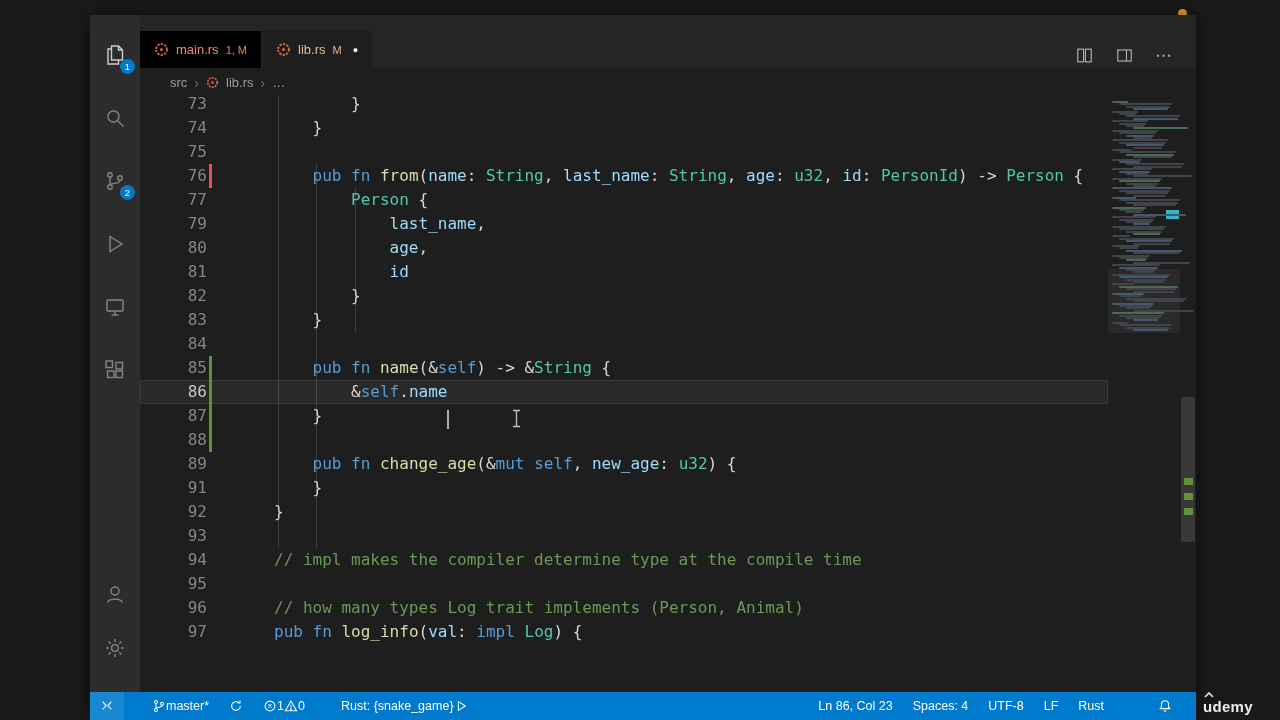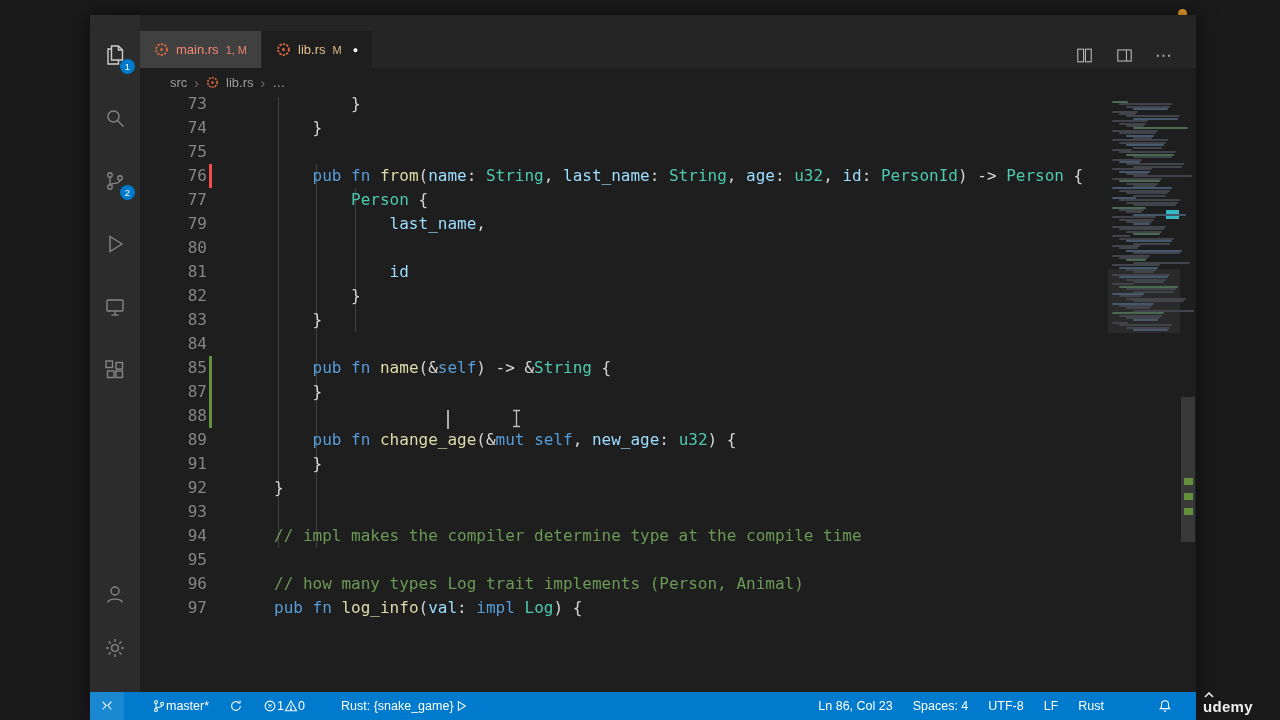--- a/index.html
+++ b/index.html
@@ -15,21 +15,21 @@
   .ab-item svg{width:24px;height:24px;stroke:#858585;fill:none;stroke-width:1.4;}
   .ab-item.bright svg{stroke:#cccccc;}
   .badge{position:absolute;right:4px;bottom:1px;min-width:15px;height:15px;border-radius:9px;background:#007acc;
     color:#fff;font-size:9.5px;display:flex;align-items:center;justify-content:center;padding:0 2px;box-sizing:border-box;}
   .ab-bottom{margin-top:auto;padding-bottom:10px;display:flex;flex-direction:column;align-items:center;}
   .ab-bottom .ab-item{margin-bottom:14px;}
   
   .main{flex:1;display:flex;flex-direction:column;min-width:0;position:relative;}
   .tabstrip{height:53px;background:#252526;display:flex;align-items:flex-end;position:relative;}
   .tab{height:37px;display:flex;align-items:center;gap:7px;padding:0 14px;font-size:13px;cursor:pointer;}
-  .tab.inactive{background:#404040;border-right:1px solid #252526;}
+  .tab.inactive{background:#000000;border-right:1px solid #252526;text-decoration:underline;}
   .tab.active{background:#1e1e1e;}
   .tab-label,.tab-deco{color:var(--tabfg,#ccc);}
   .tab-deco{font-size:11px;opacity:.95;}
   .tab-dot{color:#ffffff;font-size:9px;margin-left:4px;}
   .editor-actions{position:absolute;right:0;top:0;height:53px;display:flex;align-items:center;gap:21px;padding:14px 24px 0 0;}
   .editor-actions svg{width:19px;height:19px;stroke:#b4b4b4;fill:none;stroke-width:1.4;cursor:pointer;}
   .more-dots{color:#b4b4b4;font-size:17px;line-height:10px;cursor:pointer;}
   .breadcrumb{height:29px;display:flex;align-items:center;gap:7px;padding-left:30px;font-size:13px;color:#9d9d9d;background:#1e1e1e;}
   .breadcrumb .sep{color:#6e6e6e;font-size:14px;}
   .file-icon svg{display:block;}
@@ -198,26 +198,27 @@
               <svg width="11" height="19" viewBox="0 0 11 19">
                   <path d="M2 1.5h7M5.5 1.5v16M2 17.5h7" stroke="#c0c0c0" stroke-width="1.3" fill="none"></path>
                 </svg>
             </div>
           <div class="row"><span class="ln">73</span><span class="codeline"><span class="tk-p">        }</span></span></div>
               <div class="row"><span class="ln">74</span><span class="codeline"><span class="tk-p">    }</span></span></div>
               <div class="row"><span class="ln">75</span><span class="codeline"></span></div>
               <div class="row"><span class="ln">76</span><span class="mark error"></span><span class="codeline"><span class="tk-p">    </span><span class="tk-k">pub</span><span class="tk-p"> </span><span class="tk-k">fn</span><span class="tk-p"> </span><span class="tk-f">from</span><span class="tk-p">(</span><span class="tk-v">name</span><span class="tk-p">: </span><span class="tk-t">String</span><span class="tk-p">, </span><span class="tk-v">last_name</span><span class="tk-p">: </span><span class="tk-t">String</span><span class="tk-p">, </span><span class="tk-v">age</span><span class="tk-p">: </span><span class="tk-t">u32</span><span class="tk-p">, </span><span class="tk-v">id</span><span class="tk-p">: </span><span class="tk-t">PersonId</span><span class="tk-p">) -&gt; </span><span class="tk-t">Person</span><span class="tk-p"> {</span></span></div>
               <div class="row"><span class="ln">77</span><span class="codeline"><span class="tk-p">        </span><span class="tk-t">Person</span><span class="tk-p"> {</span></span></div>
               <div class="row"><span class="ln">79</span><span class="codeline"><span class="tk-p">            </span><span class="tk-v">last_name</span><span class="tk-p">,</span></span></div>
-              <div class="row"><span class="ln">80</span></div>
+              <div class="row"><span class="ln">80</span><span class="codeline"><span class="tk-p">            </span><span class="tk-v">age</span><span class="tk-p">,</span></span></div>
               <div class="row"><span class="ln">81</span><span class="codeline"><span class="tk-p">            </span><span class="tk-v">id</span></span></div>
               <div class="row"><span class="ln">82</span><span class="codeline"><span class="tk-p">        }</span></span></div>
               <div class="row"><span class="ln">83</span><span class="codeline"><span class="tk-p">    }</span></span></div>
               <div class="row"><span class="ln">84</span><span class="codeline"></span></div>
               <div class="row"><span class="ln">85</span><span class="mark added"></span><span class="codeline"><span class="tk-p">    </span><span class="tk-k">pub</span><span class="tk-p"> </span><span class="tk-k">fn</span><span class="tk-p"> </span><span class="tk-f">name</span><span class="tk-p">(&amp;</span><span class="tk-k">self</span><span class="tk-p">) -&gt; &amp;</span><span class="tk-t">String</span><span class="tk-p"> {</span></span></div>
+              <div class="row current"><span class="ln">86</span><span class="mark added"></span><span class="codeline"><span class="tk-p">        &amp;</span><span class="tk-k">self</span><span class="tk-p">.</span><span class="tk-v">name</span></span></div>
               <div class="row"><span class="ln">87</span><span class="mark added"></span><span class="codeline"><span class="tk-p">    }</span></span></div>
               <div class="row"><span class="ln">88</span><span class="mark added"></span><span class="codeline"></span></div>
               <div class="row"><span class="ln">89</span><span class="codeline"><span class="tk-p">    </span><span class="tk-k">pub</span><span class="tk-p"> </span><span class="tk-k">fn</span><span class="tk-p"> </span><span class="tk-f">change_age</span><span class="tk-p">(&amp;</span><span class="tk-k">mut</span><span class="tk-p"> </span><span class="tk-k">self</span><span class="tk-p">, </span><span class="tk-v">new_age</span><span class="tk-p">: </span><span class="tk-t">u32</span><span class="tk-p">) {</span></span></div>
               <div class="row"><span class="ln">91</span><span class="codeline"><span class="tk-p">    }</span></span></div>
               <div class="row"><span class="ln">92</span><span class="codeline"><span class="tk-p">}</span></span></div>
               <div class="row"><span class="ln">93</span><span class="codeline"></span></div>
               <div class="row"><span class="ln">94</span><span class="codeline"><span class="tk-c">// impl makes the compiler determine type at the compile time</span></span></div>
               <div class="row"><span class="ln">95</span></div>
               <div class="row"><span class="ln">96</span><span class="codeline"><span class="tk-c">// how many types Log trait implements (Person, Animal)</span></span></div>
               <div class="row"><span class="ln">97</span><span class="codeline"><span class="tk-k">pub</span><span class="tk-p"> </span><span class="tk-k">fn</span><span class="tk-p"> </span><span class="tk-f">log_info</span><span class="tk-p">(</span><span class="tk-v">val</span><span class="tk-p">: </span><span class="tk-k">impl</span><span class="tk-p"> </span><span class="tk-t">Log</span><span class="tk-p">) {</span></span></div>

